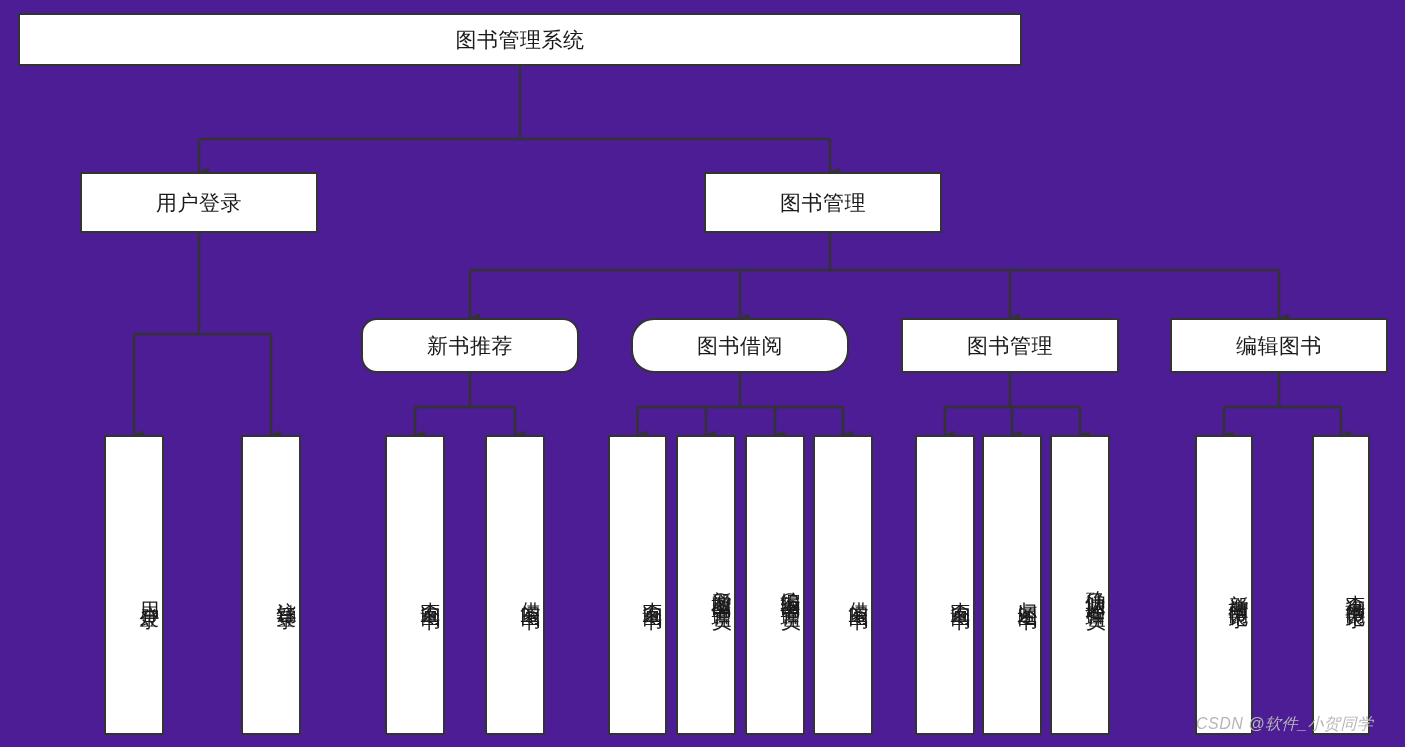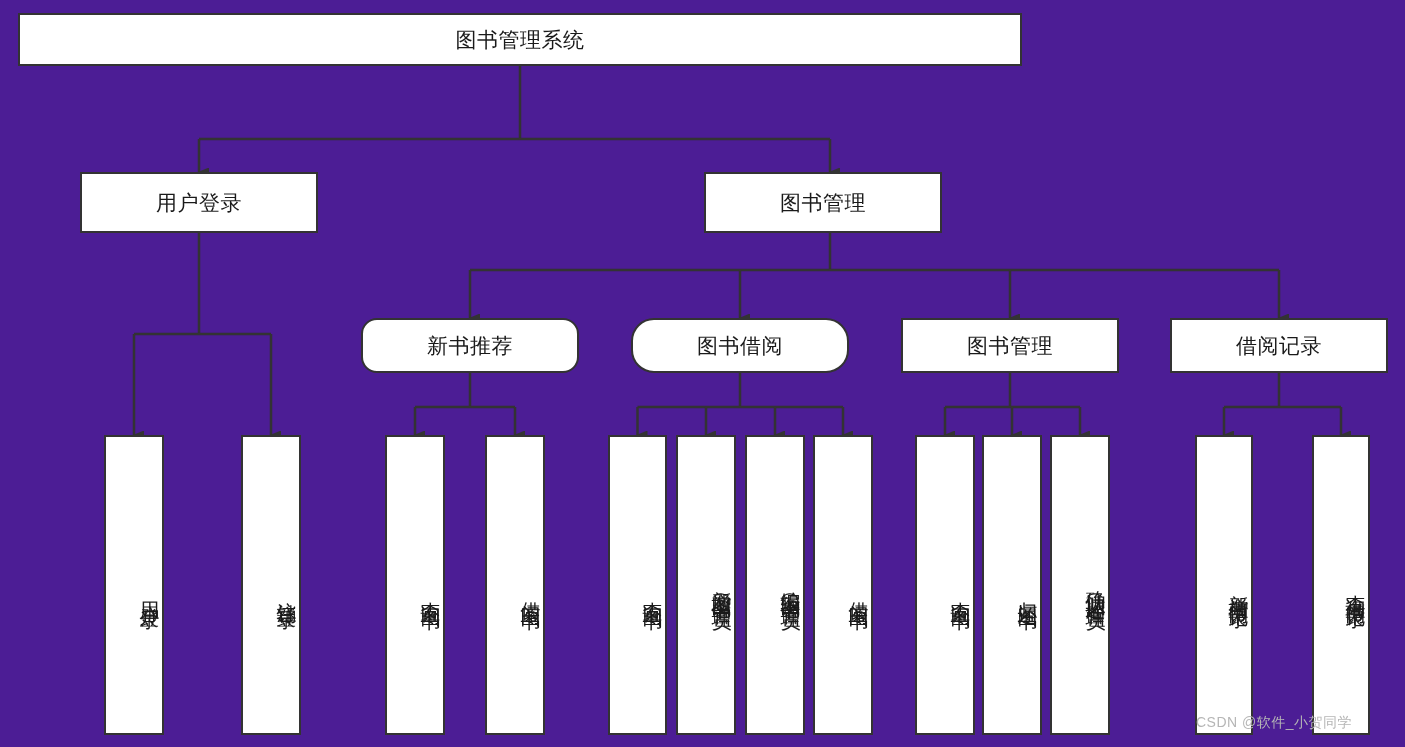--- a/index.html
+++ b/index.html
@@ -49,25 +49,26 @@
     align-items: flex-start;
     justify-content: center;
     padding-top: 6px;
     text-align: center;
   }
   .node-v.pad-top {
     padding-top: 14px;
   }
   .watermark {
     position: absolute;
-    font-size: 14px;
+    font-size: 16px;
     color: #b6b6b6;
     white-space: nowrap;
     letter-spacing: 0.5px;
     user-select: none;
+    font-style: italic;
   }
 </style>
 </head>
 <body>
 
 <div id="diagram-root">
   <svg id="tree-svg" viewBox="0 0 1405 747">
     <defs>
       <marker id="arrowhead" markerWidth="9" markerHeight="11" refX="4.5" refY="10" orient="auto" markerUnits="userSpaceOnUse">
         <polygon points="0,0 9,0 4.5,11" fill="#333333"></polygon>
@@ -123,21 +124,21 @@
       <div class="node-box node-h" style="left: 361px; top: 318px; width: 218px; height: 55px; border-color: rgb(51, 51, 51); background: rgb(255, 255, 255); color: rgb(26, 26, 26); border-radius: 16px;">
         <span>新书推荐</span>
       </div>
       <div class="node-box node-h" style="left: 631px; top: 318px; width: 218px; height: 55px; border-color: rgb(51, 51, 51); background: rgb(255, 255, 255); color: rgb(26, 26, 26); border-radius: 23px;">
         <span>图书借阅</span>
       </div>
       <div class="node-box node-h" style="left: 901px; top: 318px; width: 218px; height: 55px; border-color: rgb(51, 51, 51); background: rgb(255, 255, 255); color: rgb(26, 26, 26);">
         <span>图书管理</span>
       </div>
       <div class="node-box node-h" style="left: 1170px; top: 318px; width: 218px; height: 55px; border-color: rgb(51, 51, 51); background: rgb(255, 255, 255); color: rgb(26, 26, 26);">
-        <span>借阅记录</span>
+        <span>编辑图书</span>
       </div>
       <div class="node-box node-v pad-top" style="left: 104px; top: 435px; width: 60px; height: 300px; border-color: rgb(51, 51, 51); background: rgb(255, 255, 255); color: rgb(26, 26, 26);">
         <span>用户登录</span>
       </div>
       <div class="node-box node-v pad-top" style="left: 241px; top: 435px; width: 60px; height: 300px; border-color: rgb(51, 51, 51); background: rgb(255, 255, 255); color: rgb(26, 26, 26);">
         <span>注销登录</span>
       </div>
       <div class="node-box node-v pad-top" style="left: 385px; top: 435px; width: 60px; height: 300px; border-color: rgb(51, 51, 51); background: rgb(255, 255, 255); color: rgb(26, 26, 26);">
         <span>查询图书</span>
       </div>

